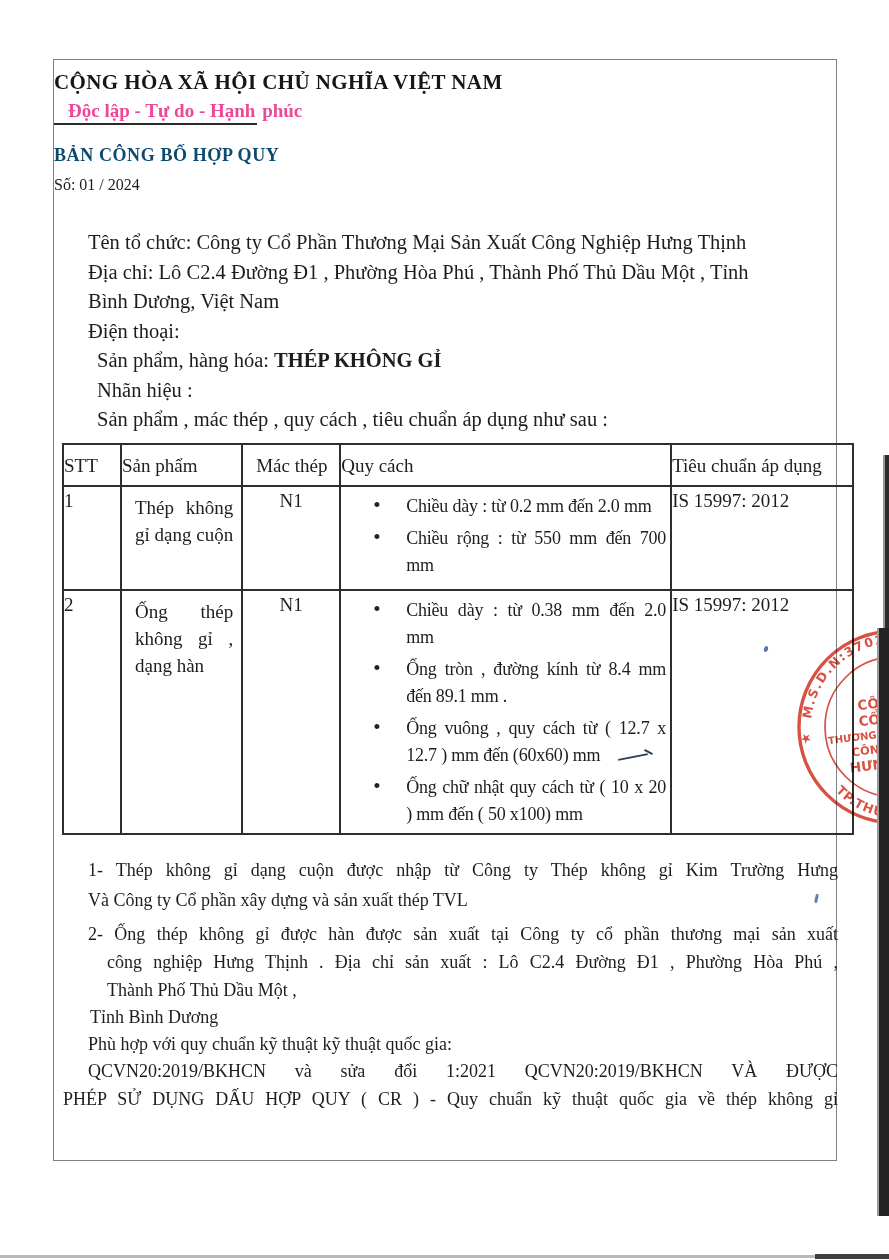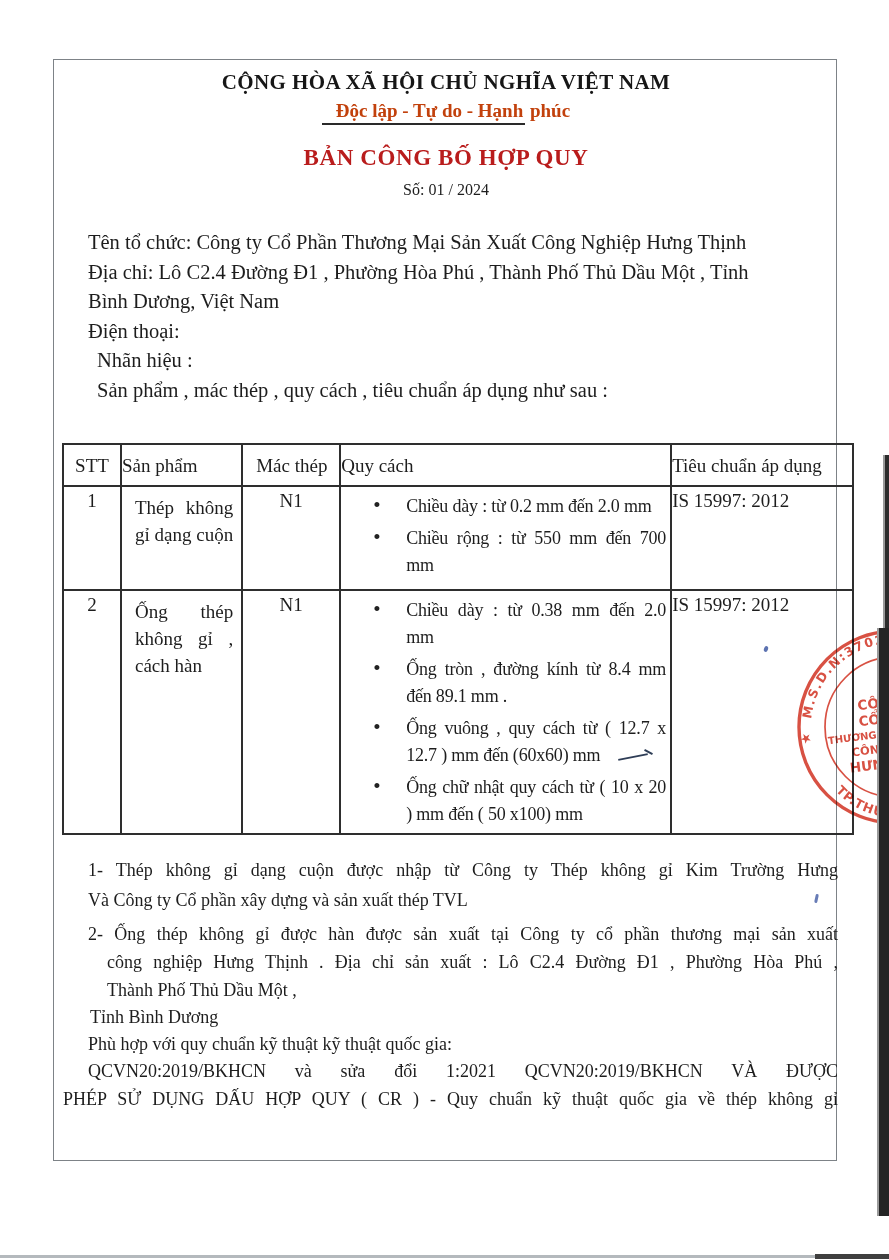--- a/index.html
+++ b/index.html
@@ -5,37 +5,37 @@
   html,body{margin:0;padding:0;background:#e8e8e8;}
   .page{
     position:relative;width:889px;height:1260px;background:#ffffff;overflow:hidden;
     font-family:"Liberation Serif","DejaVu Serif",serif;color:#1d1d1d;margin:0 auto;
   }
   
   .frame{position:absolute;left:53px;top:59px;width:782px;height:1100px;
     border:1.5px solid #7d8287;pointer-events:none;}
 
   
-  .hdr{position:absolute;left:54px;top:70px;width:784px;text-align:center;}
+  .hdr{position:absolute;left:54px;top:70px;width:784px;text-align:left;}
   .country{font-size:21px;font-weight:bold;letter-spacing:.4px;color:#161616;}
-  .motto{font-size:19px;font-weight:bold;margin-top:5px;color:#c2410c;}
+  .motto{font-size:19px;font-weight:bold;margin-top:5px;color:#ec4899;}
   .motto .u{border-bottom:2.2px solid #2a2a2a;padding:0 2px 2px 14px;}
-  .doctitle{font-size:23px;font-weight:bold;letter-spacing:.6px;margin-top:23px;color:#b91c1c;}
+  .doctitle{font-size:18px;font-weight:bold;letter-spacing:.6px;margin-top:23px;color:#0c4a6e;}
   .docnum{font-size:16px;margin-top:10px;}
 
   
   .info{position:absolute;left:88px;top:228px;width:752px;font-size:20.5px;line-height:29.5px;}
   .info .ind{margin-left:9px;}
   .b{font-weight:bold;}
 
   
   table.spec{position:absolute;left:62px;top:443px;border-collapse:collapse;table-layout:fixed;
     font-size:19px;line-height:27px;color:#1d1d1d;}
   table.spec td{border:2px solid #2e2e2e;vertical-align:top;padding:0;overflow:hidden;}
-  td.c-stt{width:56px;text-align:center;}
+  td.c-stt{width:56px;text-align:left;}
   td.c-prod{width:114px;}
   td.c-grade{width:96px;text-align:center;}
   td.c-spec{width:329px;}
   td.c-std{width:180px;}
   tr.h td{height:40px;vertical-align:middle;}
   tr.r1 td{height:102px;}
   tr.r2 td{height:233px;}
   .hpad{padding-left:13px;}
   .toppad{padding-top:8px;}
   .prod-lines{padding:7px 8px 0 13px;}
@@ -85,20 +85,21 @@
     <div class="motto"><span class="u">Độc lập - Tự do - Hạnh</span><span> phúc</span></div>
     <div class="doctitle">BẢN CÔNG BỐ HỢP QUY</div>
     <div class="docnum">Số: 01 / 2024</div>
   </div>
 
   <div class="info">
     <div>Tên tổ chức: Công ty Cổ Phần Thương Mại Sản Xuất Công Nghiệp Hưng Thịnh</div>
     <div>Địa chỉ: Lô C2.4 Đường Đ1 , Phường Hòa Phú , Thành Phố Thủ Dầu Một , Tỉnh</div>
     <div>Bình Dương, Việt Nam</div>
     <div>Điện thoại:</div>
+    <div class="ind"><span>Sản phẩm, hàng hóa: </span><span class="b">THÉP KHÔNG GỈ</span></div>
     <div class="ind">Nhãn hiệu :</div>
     <div class="ind">Sản phẩm , mác thép , quy cách , tiêu chuẩn áp dụng như sau :</div>
   </div>
 
   <table class="spec">
     <tbody>
         <tr class="h">
       <td class="c-stt">STT</td>
       <td class="c-prod hpad">Sản phẩm</td>
       <td class="c-grade" style="text-align:left;" class2=""><span class="hpad" style="padding-left:13px;display:inline-block;">Mác thép</span></td>
@@ -128,21 +129,21 @@
       </td>
       <td class="c-std std-cell">IS 15997: 2012</td>
     </tr>
 
     <tr class="r2">
       <td class="c-stt toppad">2</td>
       <td class="c-prod">
         <div class="prod-lines">
           <div class="pl">Ống thép</div>
           <div class="pl">không gỉ ,</div>
-          <div class="pl">cách hàn</div>
+          <div class="pl">dạng hàn</div>
         </div>
       </td>
       <td class="c-grade toppad">N1</td>
       <td class="c-spec">
         <ul class="specs">
           <li>
                 <div class="sl">Chiều dày : từ 0.38 mm đến 2.0</div>
                 <div class="sl">mm</div>
               </li>
           <li>

